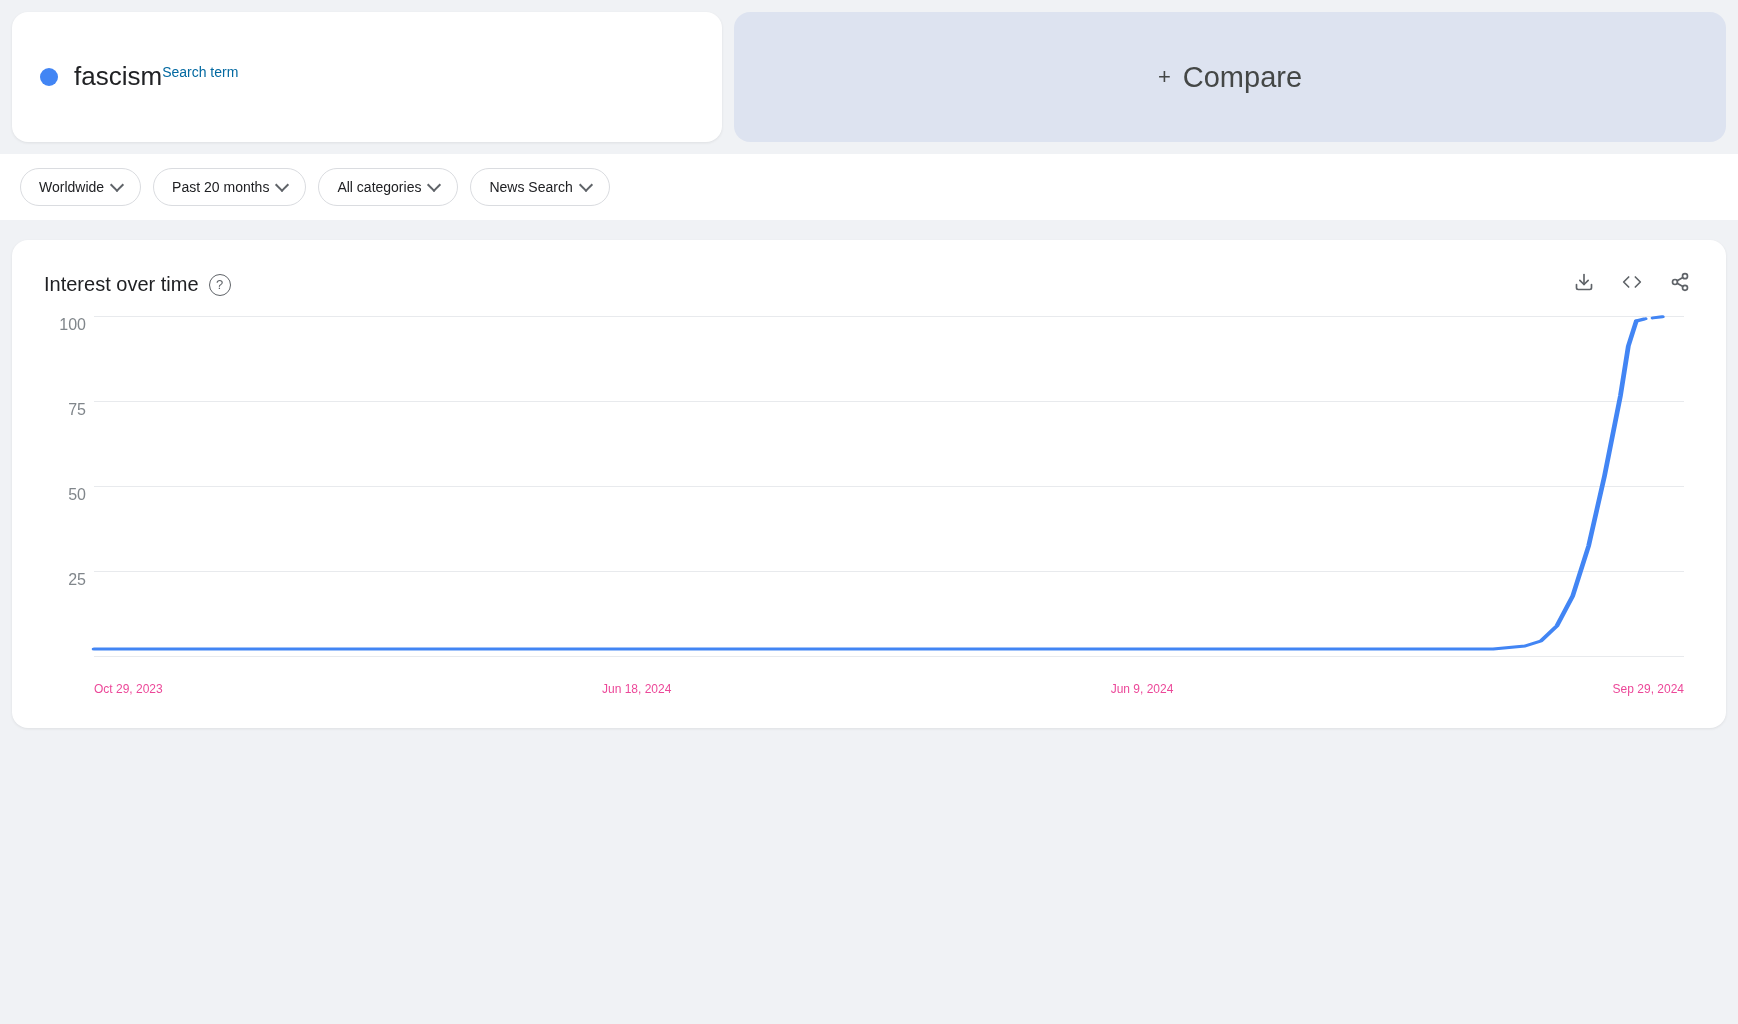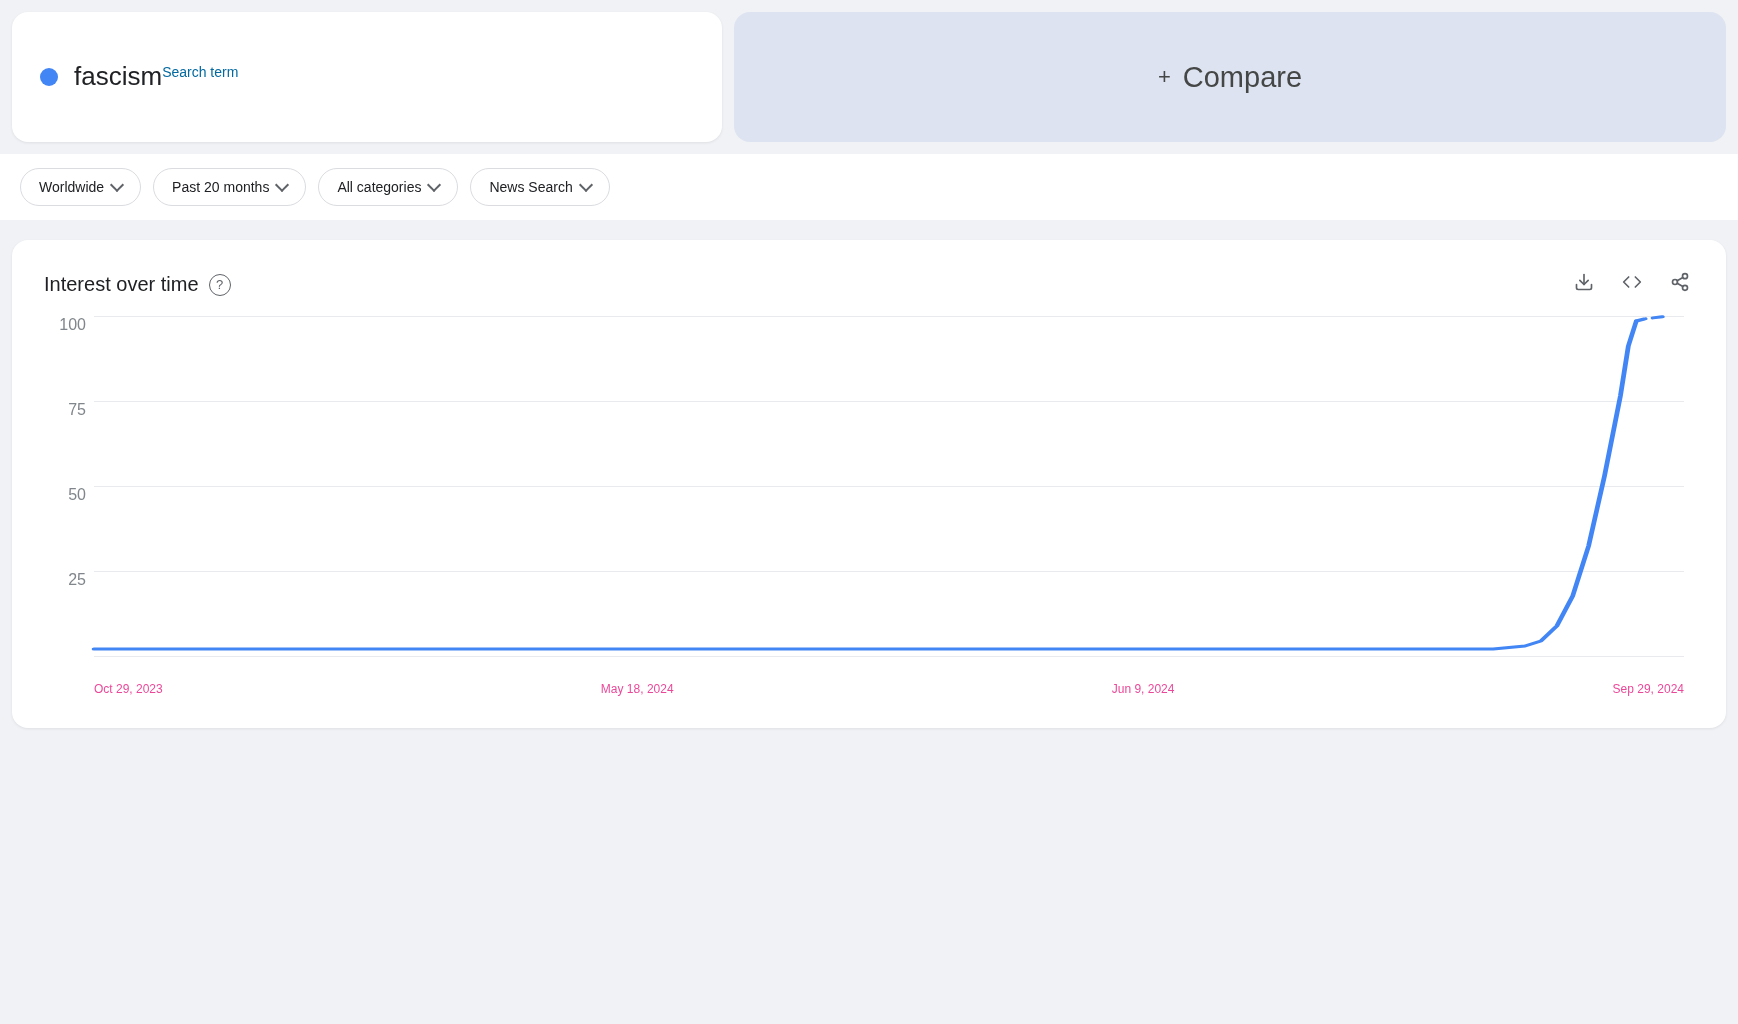--- a/index.html
+++ b/index.html
@@ -386,19 +386,19 @@
               975,3
               980,2
               985,1
               990,0
             " fill="none" stroke="#4285f4" stroke-width="3" stroke-dasharray="6,5" stroke-linecap="round" stroke-linejoin="round"></polyline>
         </svg>
       </div>
 
       <div class="x-axis-labels">
         <span class="x-label">Oct 29, 2023</span>
-        <span class="x-label">May 18, 2024</span>
+        <span class="x-label">Jun 18, 2024</span>
         <span class="x-label">Jun 9, 2024</span>
         <span class="x-label">Sep 29, 2024</span>
       </div>
     </div>
   </div>
 </div>
 
 </body></html>

